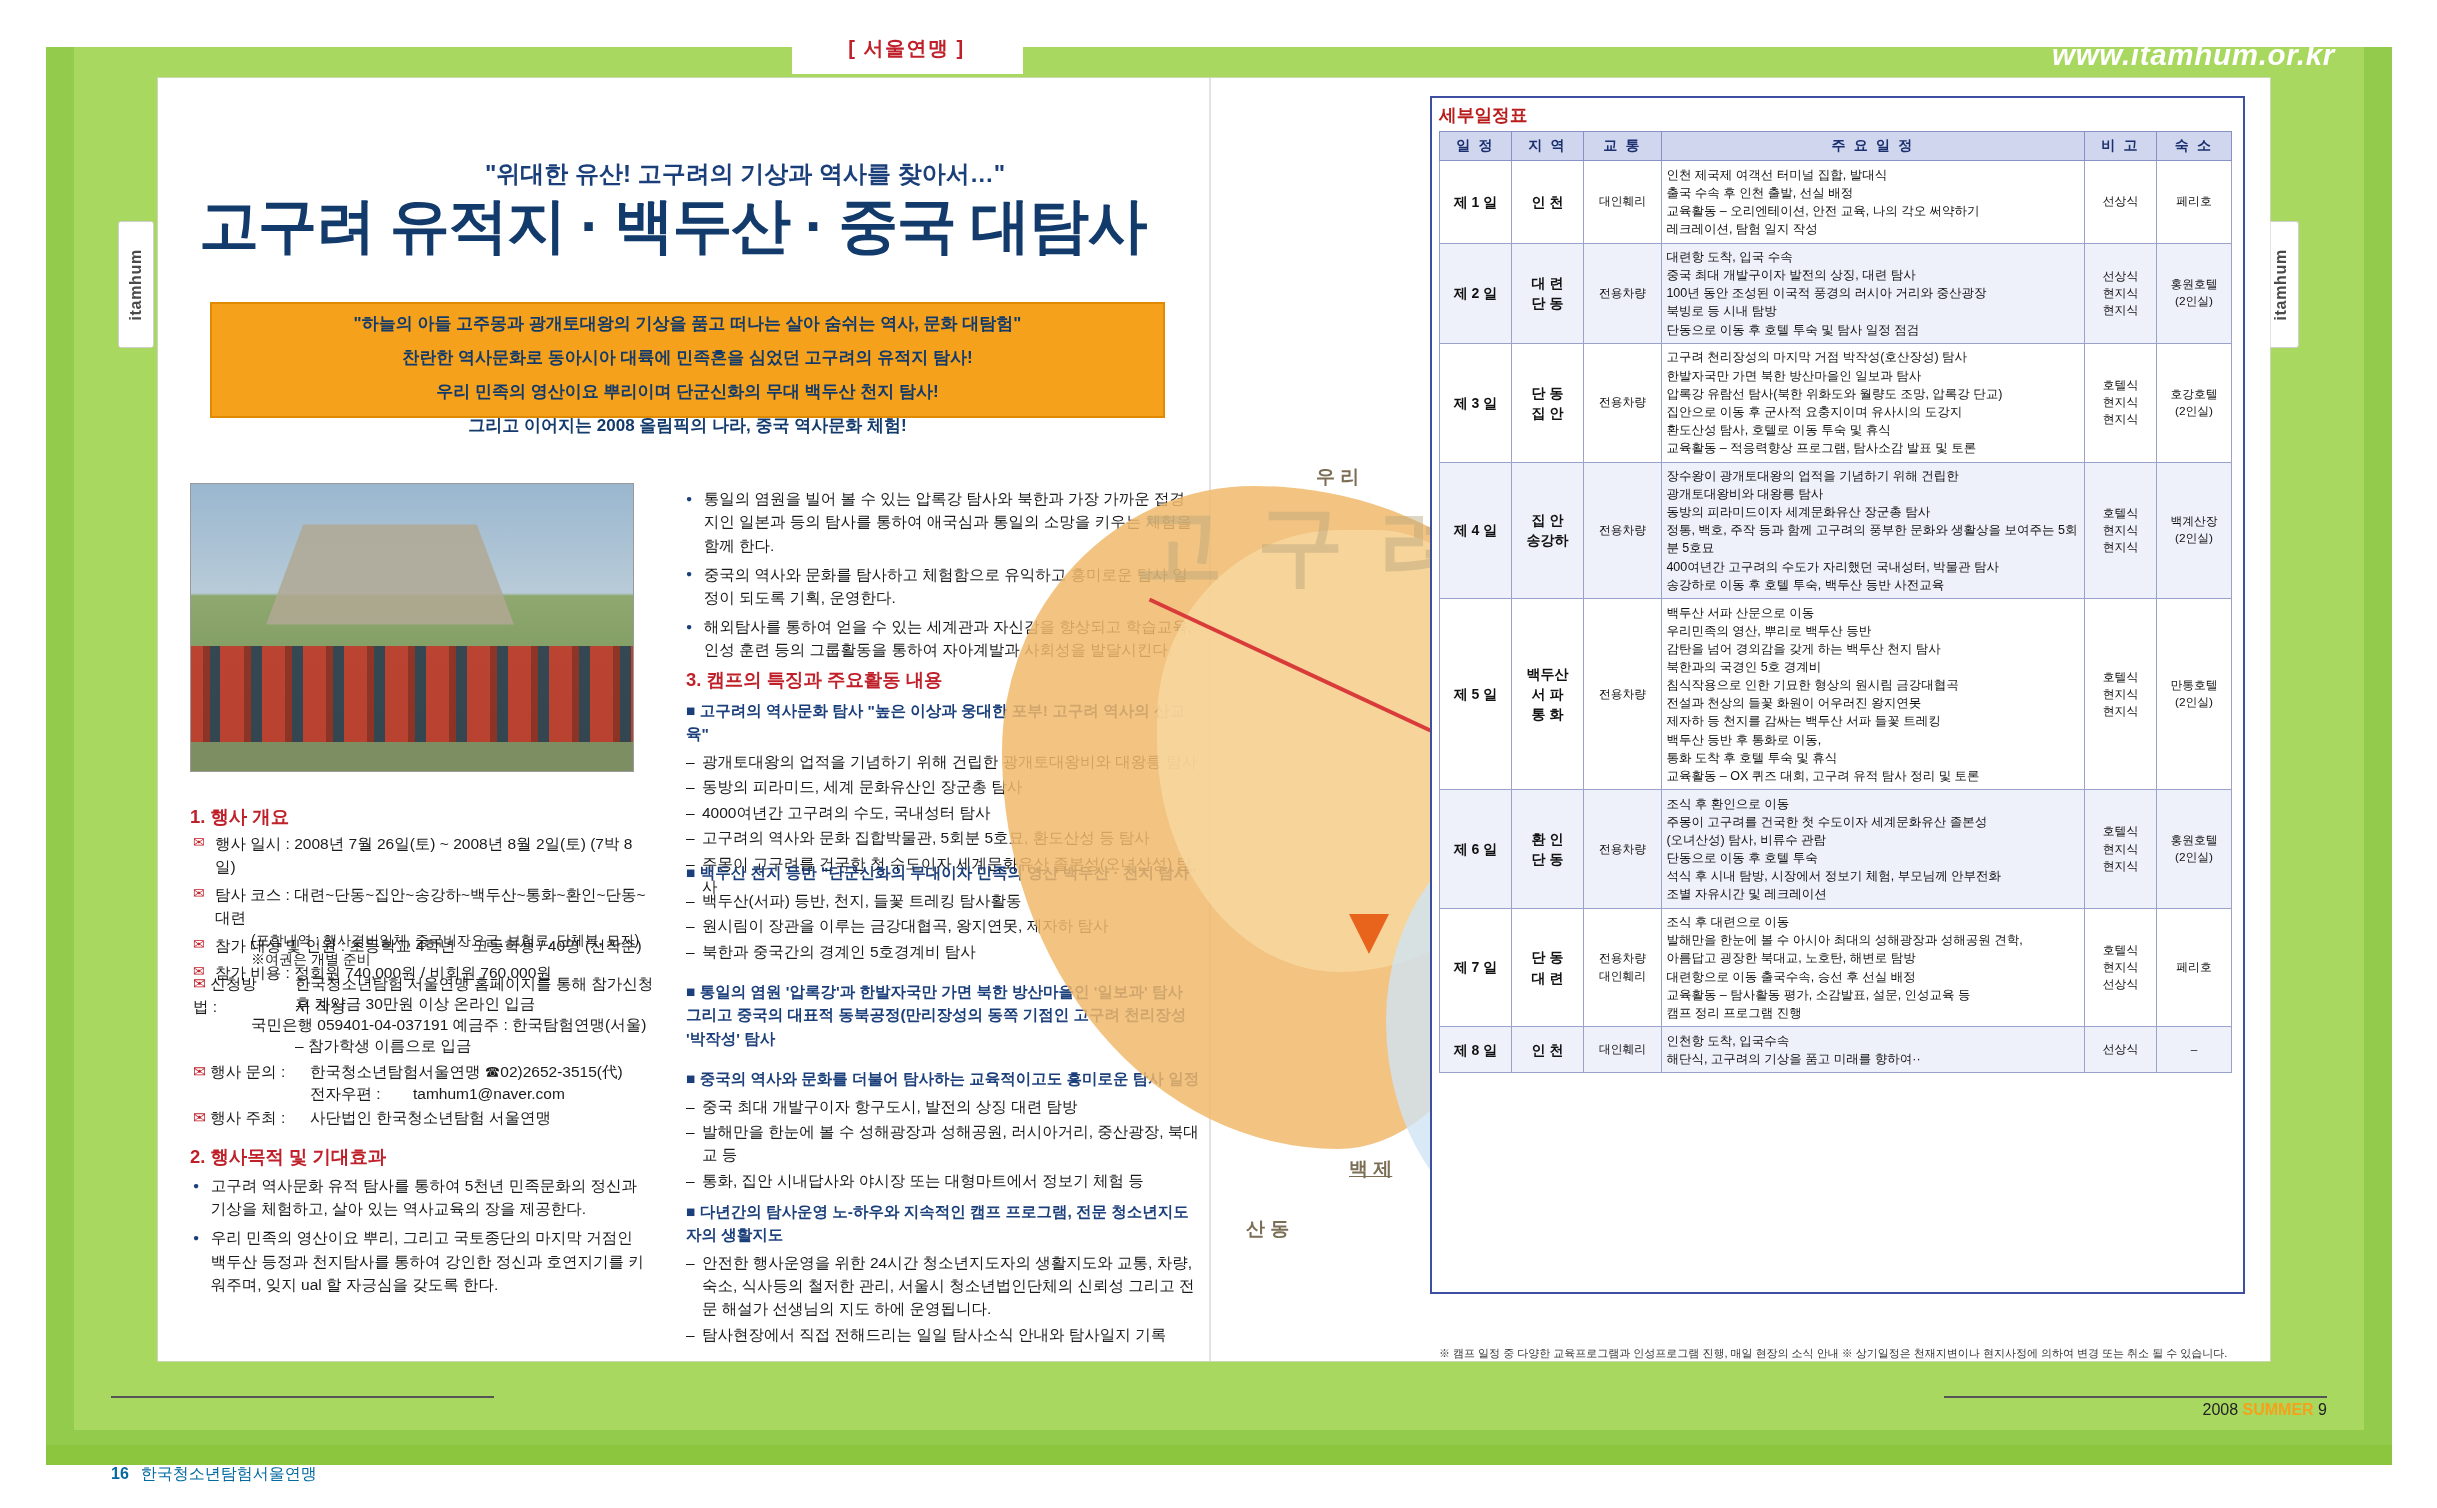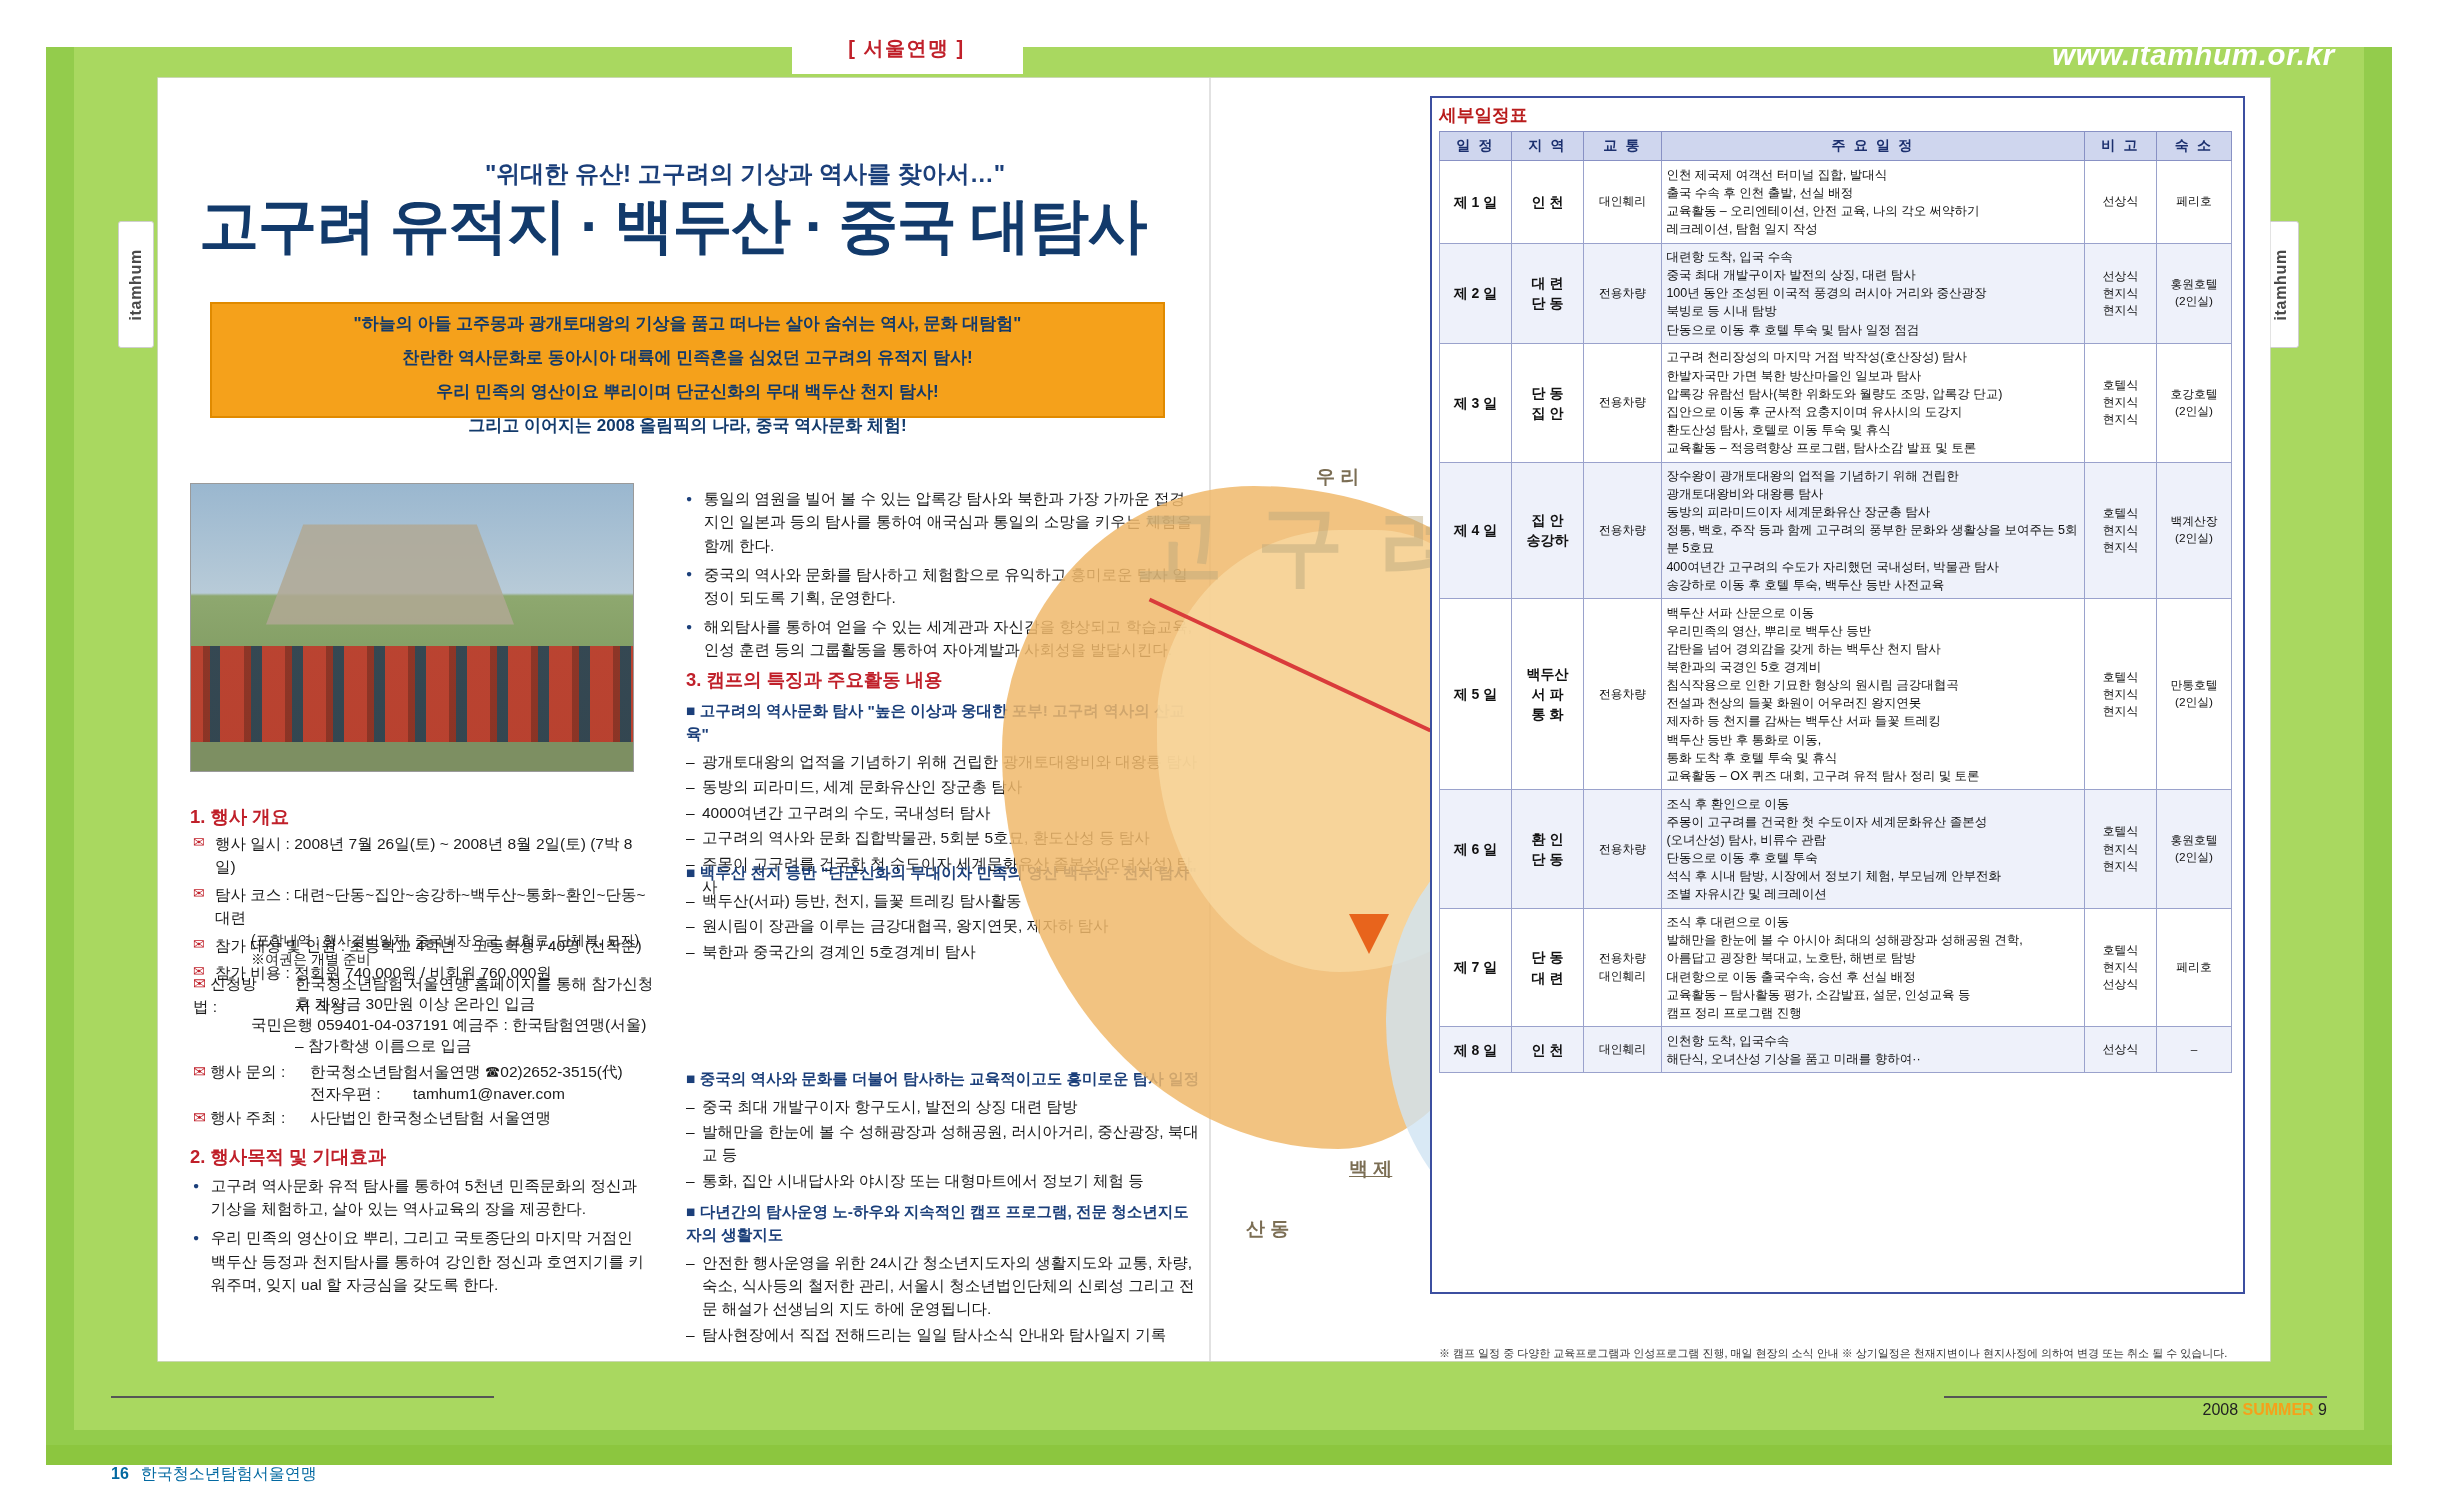--- a/index.html
+++ b/index.html
@@ -210,20 +210,25 @@
     <div class="blue">
       <span style="color:#1b3f7a;">■</span> <span>백두산 천지 등반 "단군신화의 무대이자 민족의 영산 백두산 · 천지 탐사"</span>
     </div>
     <ul class="dash" style="margin-top:4.4px;">
       <li>백두산(서파) 등반, 천지, 들꽃 트레킹 탐사활동</li>
       <li>원시림이 장관을 이루는 금강대협곡, 왕지연못, 제자하 탐사</li>
       <li>북한과 중국간의 경계인 5호경계비 탐사</li>
     </ul>
   </div>
 
+  <div class="body-txt" style="left:686px;top:980px;width:516px;">
+    <div class="blue">
+      <span style="color:#1b3f7a;">■</span> <span>통일의 염원 '압록강'과 한발자국만 가면 북한 방산마을인 '일보과' 탐사 그리고 중국의 대표적 동북공정(만리장성의 동쪽 기점인 고구려 천리장성 '박작성' 탐사</span>
+    </div>
+  </div>
 
   <div class="body-txt" style="left:686px;top:1067px;width:516px;">
     <div class="blue">
       <span style="color:#1b3f7a;">■</span> <span>중국의 역사와 문화를 더불어 탐사하는 교육적이고도 흥미로운 탐사 일정</span>
     </div>
     <ul class="dash" style="margin-top:4.4px;">
       <li>중국 최대 개발구이자 항구도시, 발전의 상징 대련 탐방</li>
       <li>발해만을 한눈에 볼 수 성해광장과 성해공원, 러시아거리, 중산광장, 북대교 등</li>
       <li>통화, 집안 시내답사와 야시장 또는 대형마트에서 정보기 체험 등</li>
     </ul>
@@ -388,21 +393,21 @@
           <td class="sm">호텔식<br>현지식<br>선상식</td>
           <td class="sm">페리호</td>
         </tr>
         <tr class="alt">
           <td class="c">제 8 일</td>
           <td class="c">인 천</td>
           <td class="sm">대인훼리</td>
           <td>
             <ul>
               <li>인천항 도착, 입국수속</li>
-              <li>해단식, 오녀산성 기상을 품고 미래를 향하여··</li>
+              <li>해단식, 고구려의 기상을 품고 미래를 향하여··</li>
             </ul>
           </td>
           <td class="sm">선상식</td>
           <td class="sm">–</td>
         </tr>
       </tbody>
   </table>
 
   <div class="tbl-note">※ 캠프 일정 중 다양한 교육프로그램과 인성프로그램 진행, 매일 현장의 소식 안내 ※ 상기일정은 천재지변이나 현지사정에 의하여 변경 또는 취소 될 수 있습니다.</div>
 

